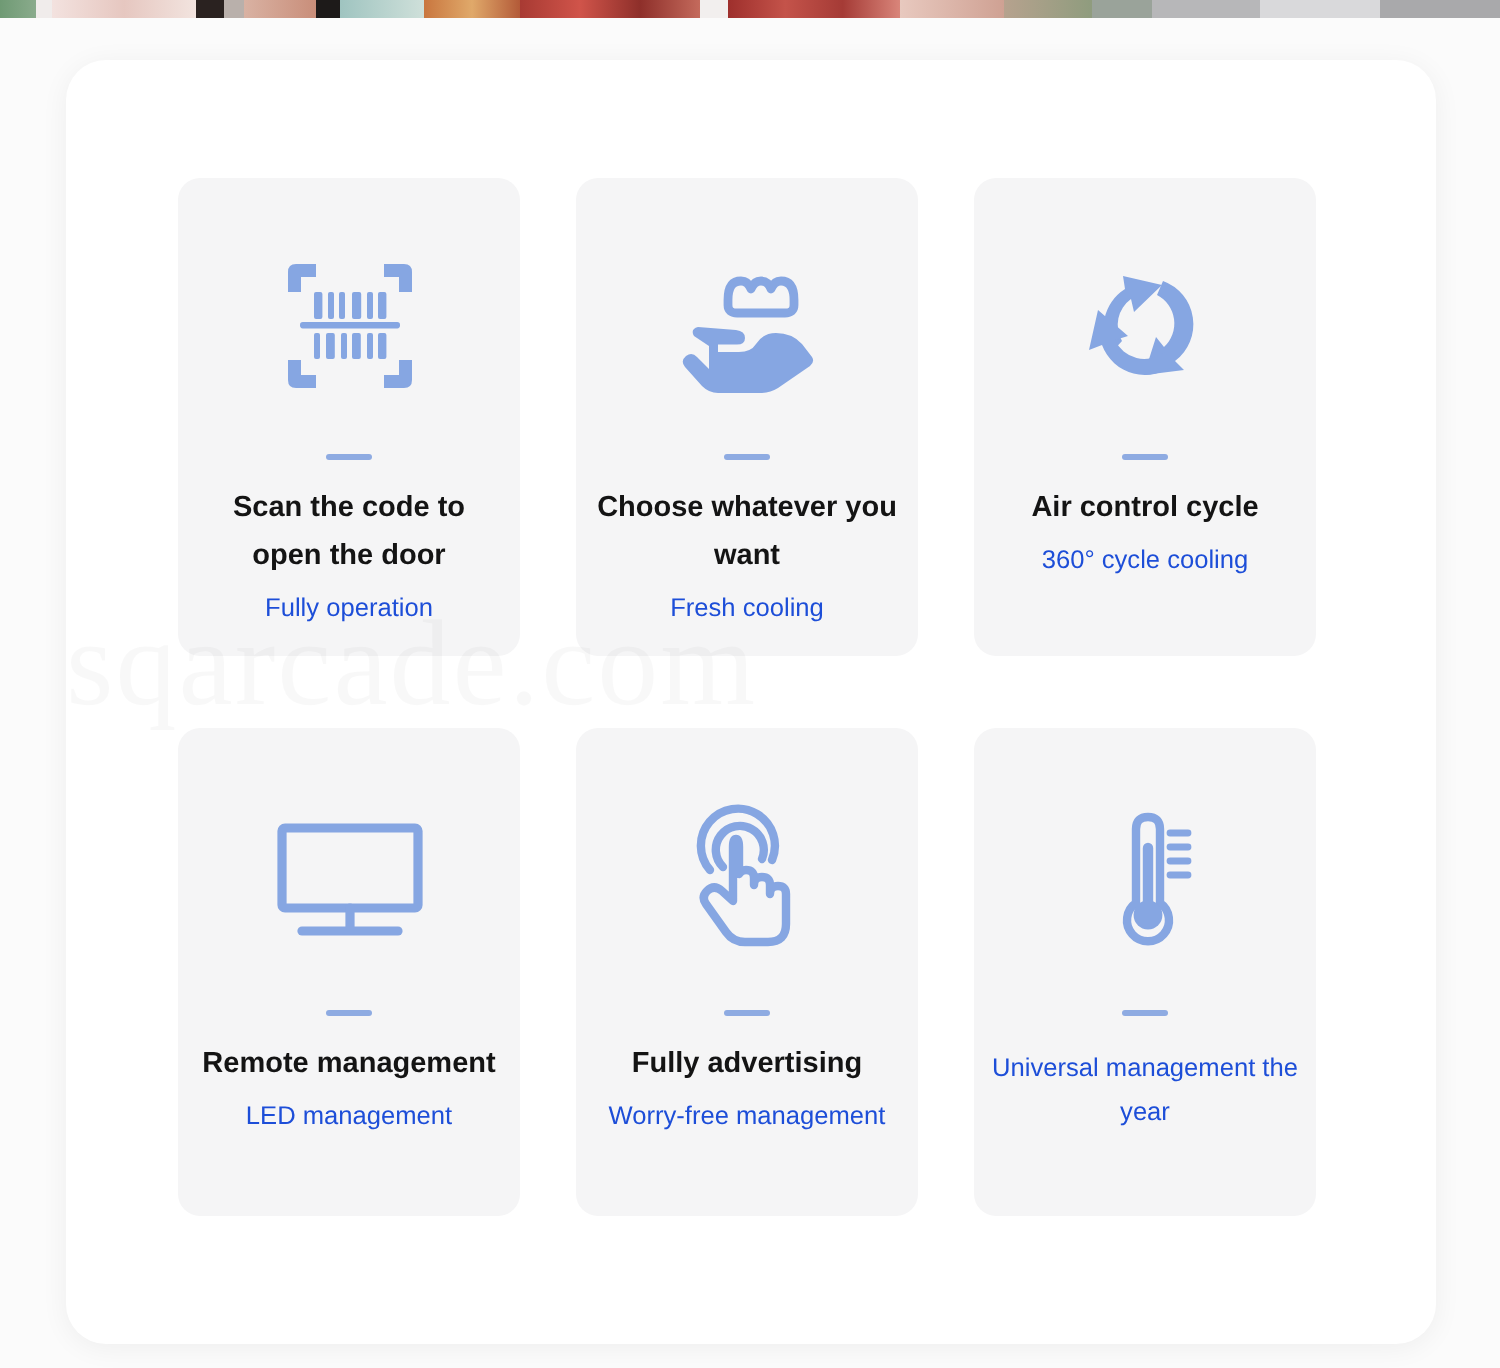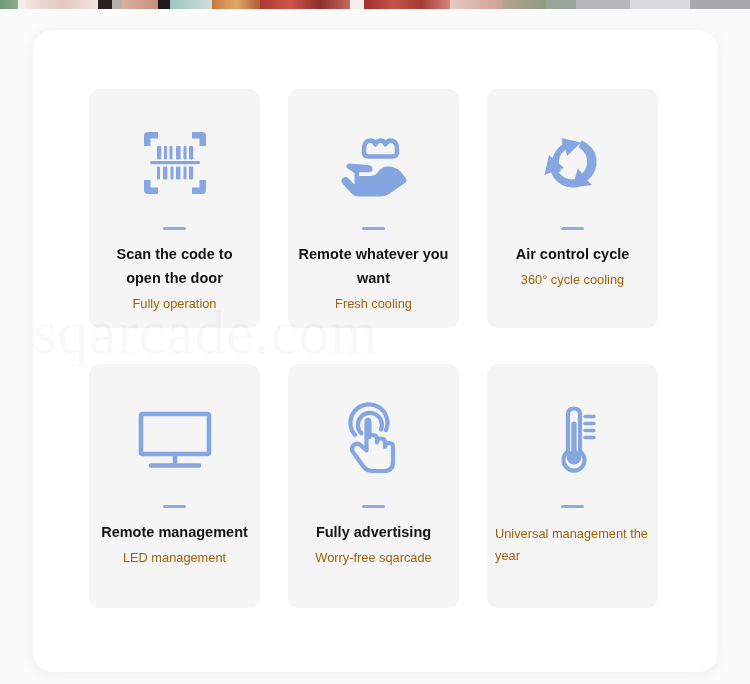--- a/index.html
+++ b/index.html
@@ -116,22 +116,23 @@
     font-weight: bold;
     color: #141414;
     line-height: 1.65;
     text-align: center;
     max-width: 152px;
   }
 
   .card-sub {
     font-size: 12.8px;
     font-weight: 400;
-    color: #a16207;
+    color: #1d4ed8;
     line-height: 1.72;
+    text-align: center;
     margin-top: 2px;
     max-width: 158px;
   }
 
   svg { display: block; }
 </style>
 </head>
 <body>
 
 <div id="page-root">
@@ -195,21 +196,21 @@
       <div class="card row1">
         <div class="icon-wrap">
           <svg width="78" height="70" viewBox="0 0 78 70" aria-hidden="true">
             <g fill="none" stroke="#86a6e2" stroke-width="4.4" stroke-linecap="round" stroke-linejoin="round">
               <path d="M29 22 Q29 12.5 35.5 12.5 Q39 12.5 40.5 16.5 Q42 12.5 45.5 12.5 Q49 12.5 50.5 16.5 Q52 12.5 55.5 12.5 Q62 12.5 62 22 L62 24.5 Q62 28.5 57.5 28.5 L33.5 28.5 Q29 28.5 29 24.5 Z"></path>
             </g>
             <path d="M12 40 Q10 36.5 14 35.5 L33 37 Q37.5 37.5 37.5 41 Q37.5 44.3 33.5 44.3 L24 44.3 L24 48 L34.5 48 Q40.5 48 43 44 Q46.5 38.5 53 38.5 Q61 38.5 66 44 L71 50.5 Q72.5 53 70 55 L54 66 Q50 68.5 45 68.5 L24 68.5 Q19.5 68.5 16 65 L7.5 55.5 Q5 52.5 8 50 Q11 47.8 13.5 50.5 L19.5 56.5 L19.5 45 Z" fill="#86a6e2"></path>
           </svg>
         </div>
         <div class="divider"></div>
-        <div class="card-title">Remote whatever you want</div>
+        <div class="card-title">Choose whatever you want</div>
         <div class="card-sub">Fresh cooling</div>
       </div>
 
       <div class="card row1">
         <div class="icon-wrap">
           <svg width="76" height="76" viewBox="0 0 76 76" aria-hidden="true">
             <g fill="#86a6e2">
 
               <path d="M20.5 51.5
                        A23 23 0 0 1 27.5 19.5
@@ -276,21 +277,21 @@
                        Q39 33 35 33
                        Q32.5 33 31.5 35
                        L31.5 21.5
                        Q31.5 17.5 30 17.5
                        Q28.5 17.5 28.5 21.5 Z"></path>
             </g>
           </svg>
         </div>
         <div class="divider"></div>
         <div class="card-title">Fully advertising</div>
-        <div class="card-sub">Worry-free sqarcade</div>
+        <div class="card-sub">Worry-free management</div>
       </div>
 
       <div class="card row2">
         <div class="icon-wrap">
           <svg width="70" height="76" viewBox="0 0 70 76" aria-hidden="true">
             <g fill="none" stroke="#86a6e2" stroke-width="4.2" stroke-linecap="round" stroke-linejoin="round">
 
               <path d="M30 49.5
                        L30 12.5
                        Q30 6.5 36 6.5

